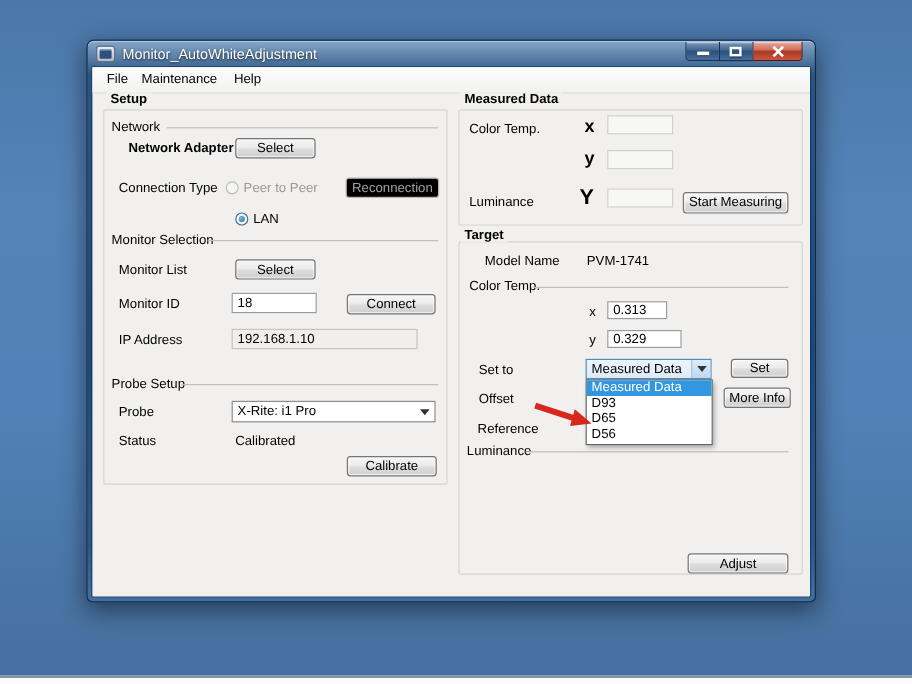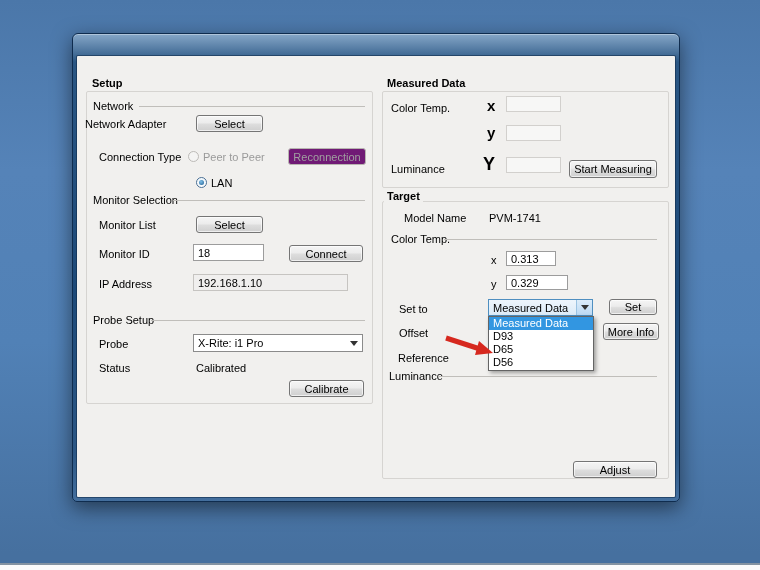--- a/index.html
+++ b/index.html
@@ -75,21 +75,21 @@
   .sep-line { position:absolute; height:1px; background:#c0beba; }
 
   
   .btn {
     position:absolute; display:flex; align-items:center; justify-content:center;
     border:1px solid #757575; border-radius:3px; font-size:11px; color:#000;
     background:linear-gradient(180deg,#f5f5f5 0%,#ececec 45%,#dddddd 55%,#cfcfcf 100%);
     box-shadow:inset 0 0 0 1px rgba(255,255,255,.65);
     cursor:default; white-space:nowrap;
   }
-  .btn.disabled { border-color:#b8b5b0; color:#a0a0a0; background:#701a75; box-shadow:none; }
+  .btn.disabled { border-color:#b8b5b0; color:#a0a0a0; background:#000000; box-shadow:none; }
 
   
   .field {
     position:absolute; display:flex; align-items:center;
     background:#fff; border:1px solid #9c9c9c; font-size:11px; padding:0 4px; white-space:nowrap;
   }
   .field.readonly { background:#f0efee; border-color:#c6c4c1; }
   .field.measure { background:#f7f7f6; border-color:#d2d0cd; }
 
   
@@ -119,32 +119,57 @@
   .drop-item { height:13px; line-height:13px; padding-left:4px; font-size:11px; color:#000; }
   .drop-item.highlight { background:#3296e1; color:#fff; }
 
   .bold-var { position:absolute; font-weight:bold; }
   .annotation-arrow { position:absolute; z-index:9; }
 </style>
 </head>
 <body>
 
 <div class="window">
+  <div class="titlebar">
+    <div class="app-icon">
+        <div class="screen"></div>
+      </div>
+    <div class="title-text">Monitor_AutoWhiteAdjustment</div>
+    <div class="caption-buttons">
+      <div class="cap-btn min">
+          <div class="glyph-min"></div>
+        </div>
+      <div class="cap-btn max">
+          <div class="glyph-max"></div>
+        </div>
+      <div class="cap-btn close">
+        <svg class="glyph-close" width="11" height="10" viewBox="0 0 11 10">
+          <line x1="1.5" y1="1" x2="9.5" y2="9" stroke="#ffffff" stroke-width="2.2"></line>
+          <line x1="9.5" y1="1" x2="1.5" y2="9" stroke="#ffffff" stroke-width="2.2"></line>
+        </svg>
+      </div>
+    </div>
+  </div>
 
   <div class="window-body">
+    <div class="menubar">
+      <div class="menu-item" style="left:12px;">File</div>
+      <div class="menu-item" style="left:41px;">Maintenance</div>
+      <div class="menu-item" style="left:118px;">Help</div>
+    </div>
 
     <div class="client">
 
       <div class="group" style="left:9px; top:13px; width:287px; height:313px;"></div>
       <div class="group-label" style="left:12px; top:-1px;">Setup</div>
 
       <div class="lbl" style="left:16px; top:22px;">Network</div>
       <div class="sep-line" style="left:62px; top:28px; width:226px;"></div>
 
-      <div class="lbl" style="left:8px; top:40px;">Network Adapter</div>
+      <div class="lbl" style="left:30px; top:40px;font-weight:bold;">Network Adapter</div>
       <div class="btn" style="left:119px; top:37px; width:67px; height:17px;">Select</div>
 
       <div class="lbl" style="left:22px; top:73px;">Connection Type</div>
       <div class="radio disabled" style="left:111px; top:73px;"></div>
       <div class="lbl gray" style="left:126px; top:73px;">Peer to Peer</div>
       <div class="btn disabled" style="left:211px; top:70px; width:78px; height:17px;">Reconnection</div>
 
       <div class="radio checked" style="left:119px; top:99px;"></div>
       <div class="lbl" style="left:134px; top:99px;">LAN</div>
 

